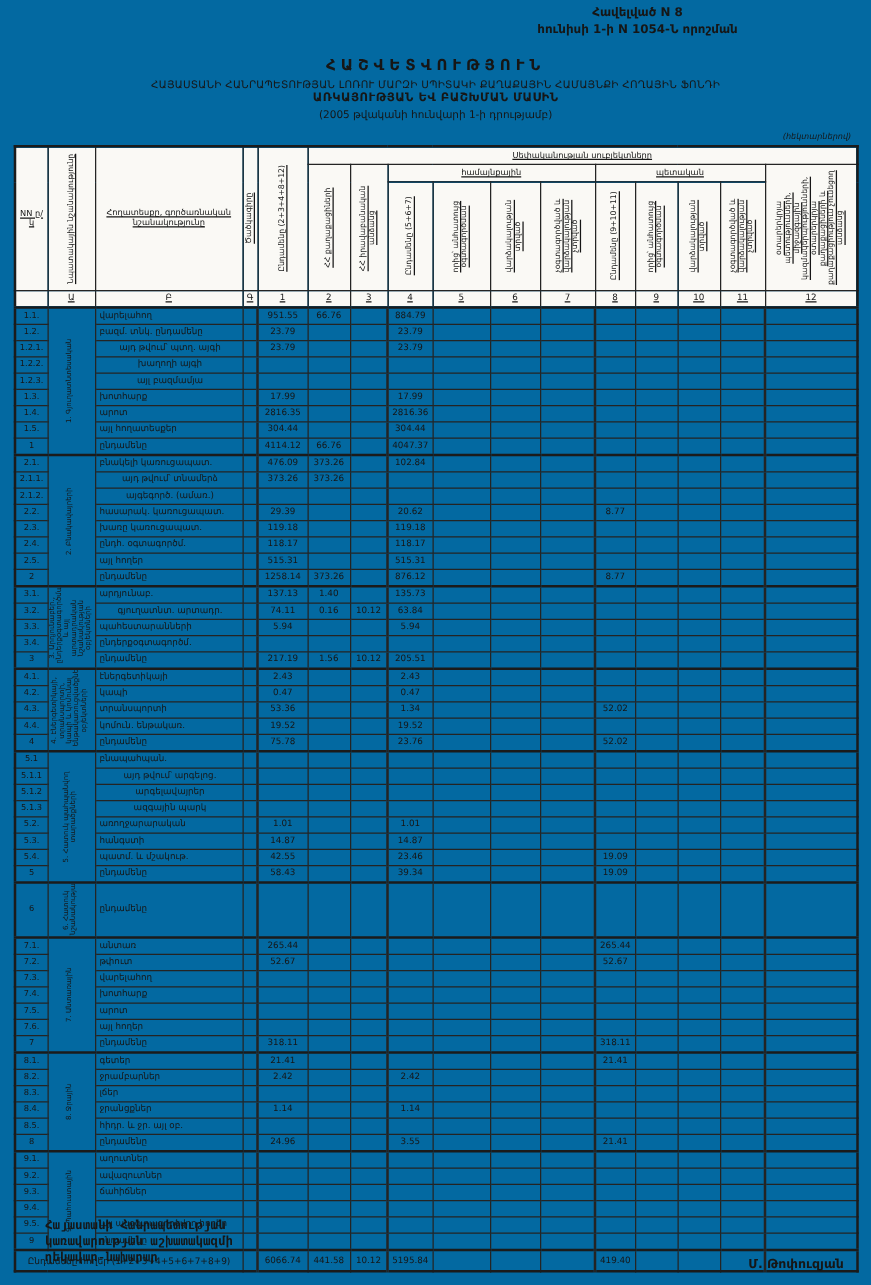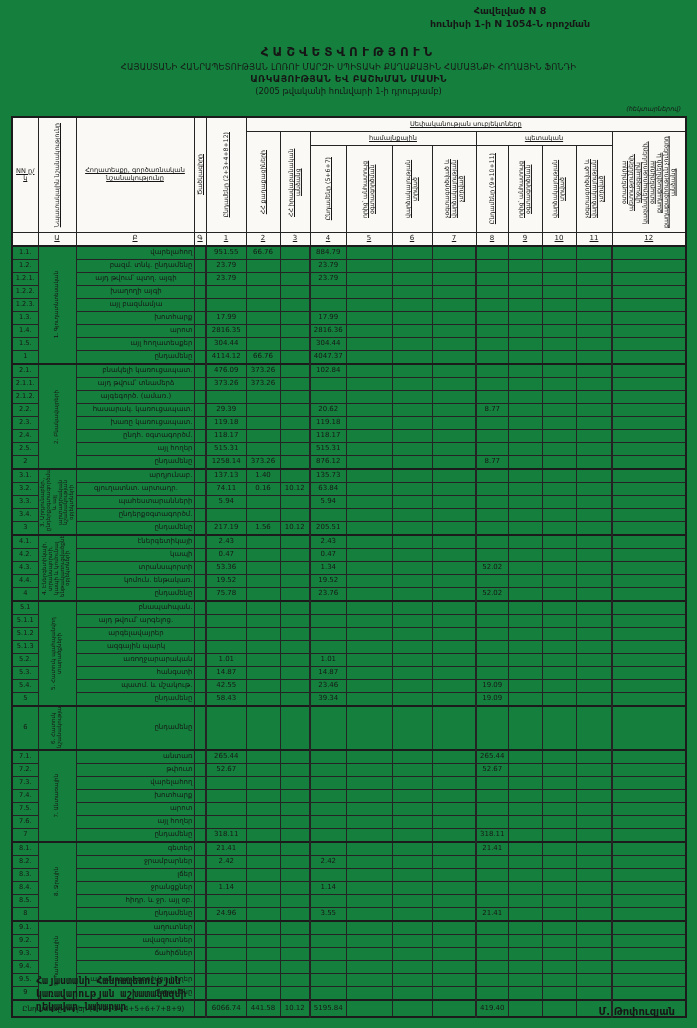--- a/index.html
+++ b/index.html
@@ -1,16 +1,16 @@
 <!DOCTYPE html>
 <html><head>
 <meta charset="utf-8">
 <style>
   html,body{margin:0;padding:0;background:#d8d6d0;}
-  .page{position:relative;width:697px;height:1028px;margin:0 auto;background:#15803d;
+  .page{position:relative;width:697px;height:1028px;margin:0 auto;background:#0369a1;
         font-family:"DejaVu Sans",sans-serif;color:#161616;overflow:hidden;}
   
   .annex{position:absolute;top:5px;left:330px;width:360px;text-align:center;
          font-weight:bold;font-size:9.5px;line-height:1.35;}
   
   .titles{position:absolute;top:45px;left:0;width:100%;text-align:center;}
   .t1{font-size:12px;font-weight:bold;letter-spacing:4px;margin-bottom:3px;}
   .t2{font-size:8.3px;font-weight:normal;letter-spacing:.2px;}
   .t3{font-size:9.3px;font-weight:bold;margin-top:1px;letter-spacing:.4px;}
   .t4{font-size:8.4px;margin-top:2px;}
@@ -27,21 +27,21 @@
   .h3 th{height:86px;}
   .h4 th{height:12px;font-size:7px;}
   .vt{writing-mode:vertical-rl;transform:rotate(180deg);white-space:normal;
       margin:0 auto;font-size:6.2px;line-height:1.12;max-height:82px;}
   .vt.tall2{max-height:95px;}
   .vt.tall3{max-height:106px;}
   .nohead{white-space:normal;font-size:6px;line-height:1.1;}
   .landh{white-space:normal;font-size:6.8px;line-height:1.2;}
   .ownh,.grph{font-size:6.6px;}
   tbody td.num{font-size:6.6px;}
-  tbody td.lbl{text-align:right;padding-left:3px;}
+  tbody td.lbl{text-align:left;padding-left:3px;}
   tbody td.lbl.ind{text-align:center;margin-left:40px;}
   tbody td.sec{vertical-align:middle;}
   tbody td.sec .secvt{writing-mode:vertical-rl;transform:rotate(180deg);
       white-space:normal;margin:0 auto;font-size:5.6px;line-height:1.05;}
   tr.sec-start td{border-top:2px solid #1b1b1b;}
   tr.tall td{height:42px;}
   td.c1,td.c4,td.c8,td.c12{border-left-width:2px;}
   tr.grand td{border-top:2px solid #1b1b1b;height:15px;font-size:7px;}
   tr.grand td.glabel{text-align:center;font-size:7.2px;}
   

